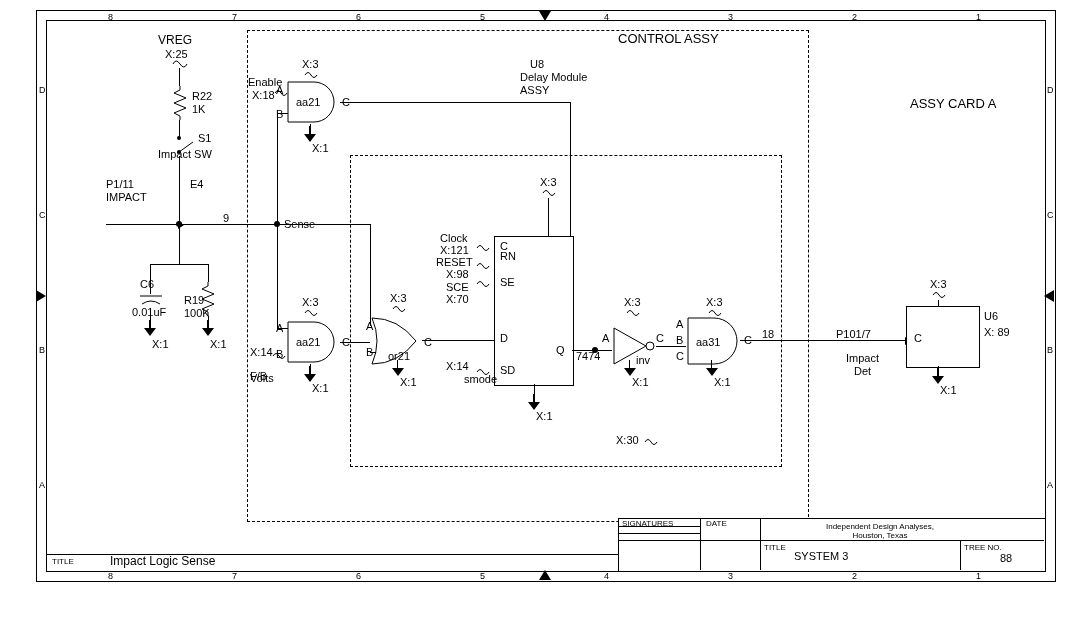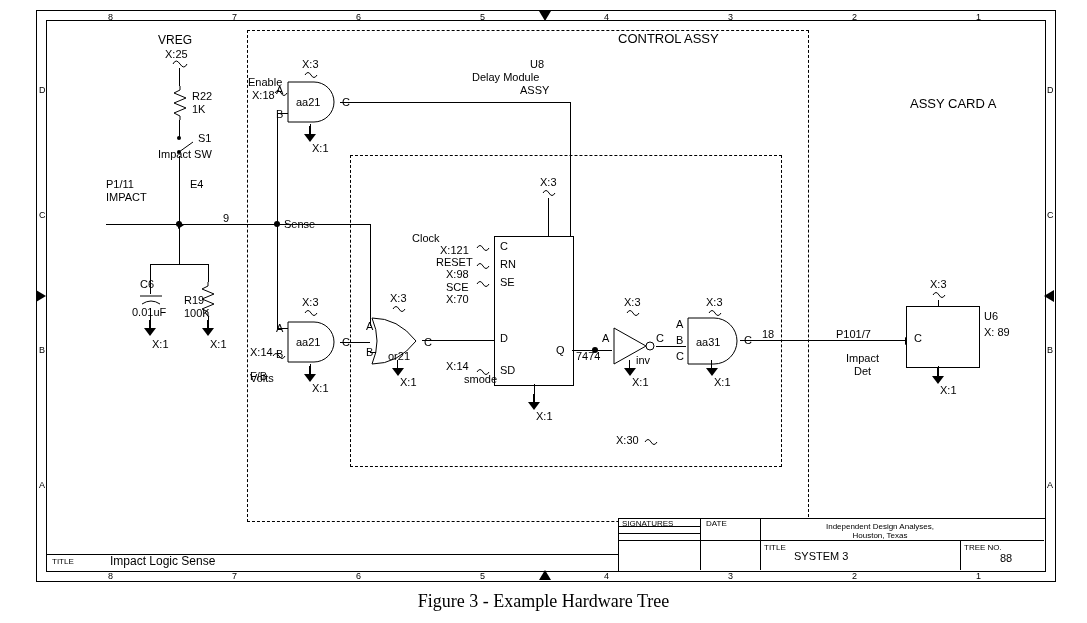--- a/index.html
+++ b/index.html
@@ -70,21 +70,21 @@
 <div class="tri down" style="left:539px;top:11px"></div>
 <div class="tri up" style="left:539px;top:570px"></div>
 <div class="tri right" style="left:36px;top:290px"></div>
 <div class="tri left" style="left:1044px;top:290px"></div>
 
 <div class="dashbox" style="left:247px;top:30px;width:560px;height:490px;"></div>
 <div class="lbl lg" style="left:618px;top:33px">CONTROL ASSY</div>
 
 <div class="dashbox" style="left:350px;top:155px;width:430px;height:310px;"></div>
 <div class="lbl" style="left:530px;top:58px">U8</div>
-<div class="lbl" style="left:472px;top:71px">Delay Module</div>
+<div class="lbl" style="left:520px;top:71px">Delay Module</div>
 <div class="lbl" style="left:520px;top:84px">ASSY</div>
 
 <div class="lbl lg" style="left:910px;top:98px">ASSY CARD  A</div>
 
 <div class="lbl med" style="left:158px;top:34px">VREG</div>
 <div class="lbl" style="left:165px;top:48px">X:25</div>
 <svg class="wavy" style="left:172px;top:58px" width="16" height="12">
       <path d="M1 6 Q4 0 8 6 T15 6" stroke="#000" fill="none"></path>
     </svg>
 <div class="wire v" style="left:179px;top:68px;height:18px"></div>
@@ -236,28 +236,28 @@
       <div class="t"></div>
     </div>
 <div class="lbl" style="left:400px;top:376px">X:1</div>
 
 <div class="wire h" style="left:422px;top:340px;width:72px"></div>
 
 <div class="box" style="left:494px;top:236px;width:78px;height:148px"></div>
 <div class="lbl" style="left:576px;top:350px">7474</div>
 
 <div class="lbl" style="left:500px;top:240px">C</div>
-<div class="lbl" style="left:500px;top:258px">RN</div>
+<div class="lbl" style="left:500px;top:250px">RN</div>
 <div class="lbl" style="left:500px;top:276px">SE</div>
 <div class="lbl" style="left:500px;top:332px">D</div>
 <div class="lbl" style="left:500px;top:364px">SD</div>
 
 <div class="lbl" style="left:556px;top:344px">Q</div>
 
-<div class="lbl" style="left:412px;top:232px">Clock</div>
+<div class="lbl" style="left:440px;top:232px">Clock</div>
 <div class="lbl" style="left:440px;top:244px">X:121</div>
 <svg class="wavy" style="left:476px;top:243px" width="14" height="10">
       <path d="M1 5 Q4 0 7 5 T13 5" stroke="#000" fill="none"></path>
     </svg>
 <div class="lbl" style="left:436px;top:256px">RESET</div>
 <div class="lbl" style="left:446px;top:268px">X:98</div>
 <svg class="wavy" style="left:476px;top:261px" width="14" height="10">
       <path d="M1 5 Q4 0 7 5 T13 5" stroke="#000" fill="none"></path>
     </svg>
 <div class="lbl" style="left:446px;top:281px">SCE</div>
@@ -367,15 +367,14 @@
 
 <div class="lbl tiny" style="left:622px;top:519px">SIGNATURES</div>
 <div class="lbl tiny" style="left:706px;top:519px">DATE</div>
 <div class="lbl tiny" style="left:810px;top:522px;width:140px;white-space:normal;text-align:center">Independent Design Analyses, Houston, Texas</div>
 
 <div class="lbl tiny" style="left:764px;top:543px">TITLE</div>
 <div class="lbl" style="left:794px;top:550px">SYSTEM 3</div>
 <div class="lbl tiny" style="left:964px;top:543px">TREE NO.</div>
 <div class="lbl" style="left:1000px;top:552px">88</div>
 
-<div class="caption">Figure 3 - Example Hardware Tree</div>
 
 </div>
 
 </body></html>

